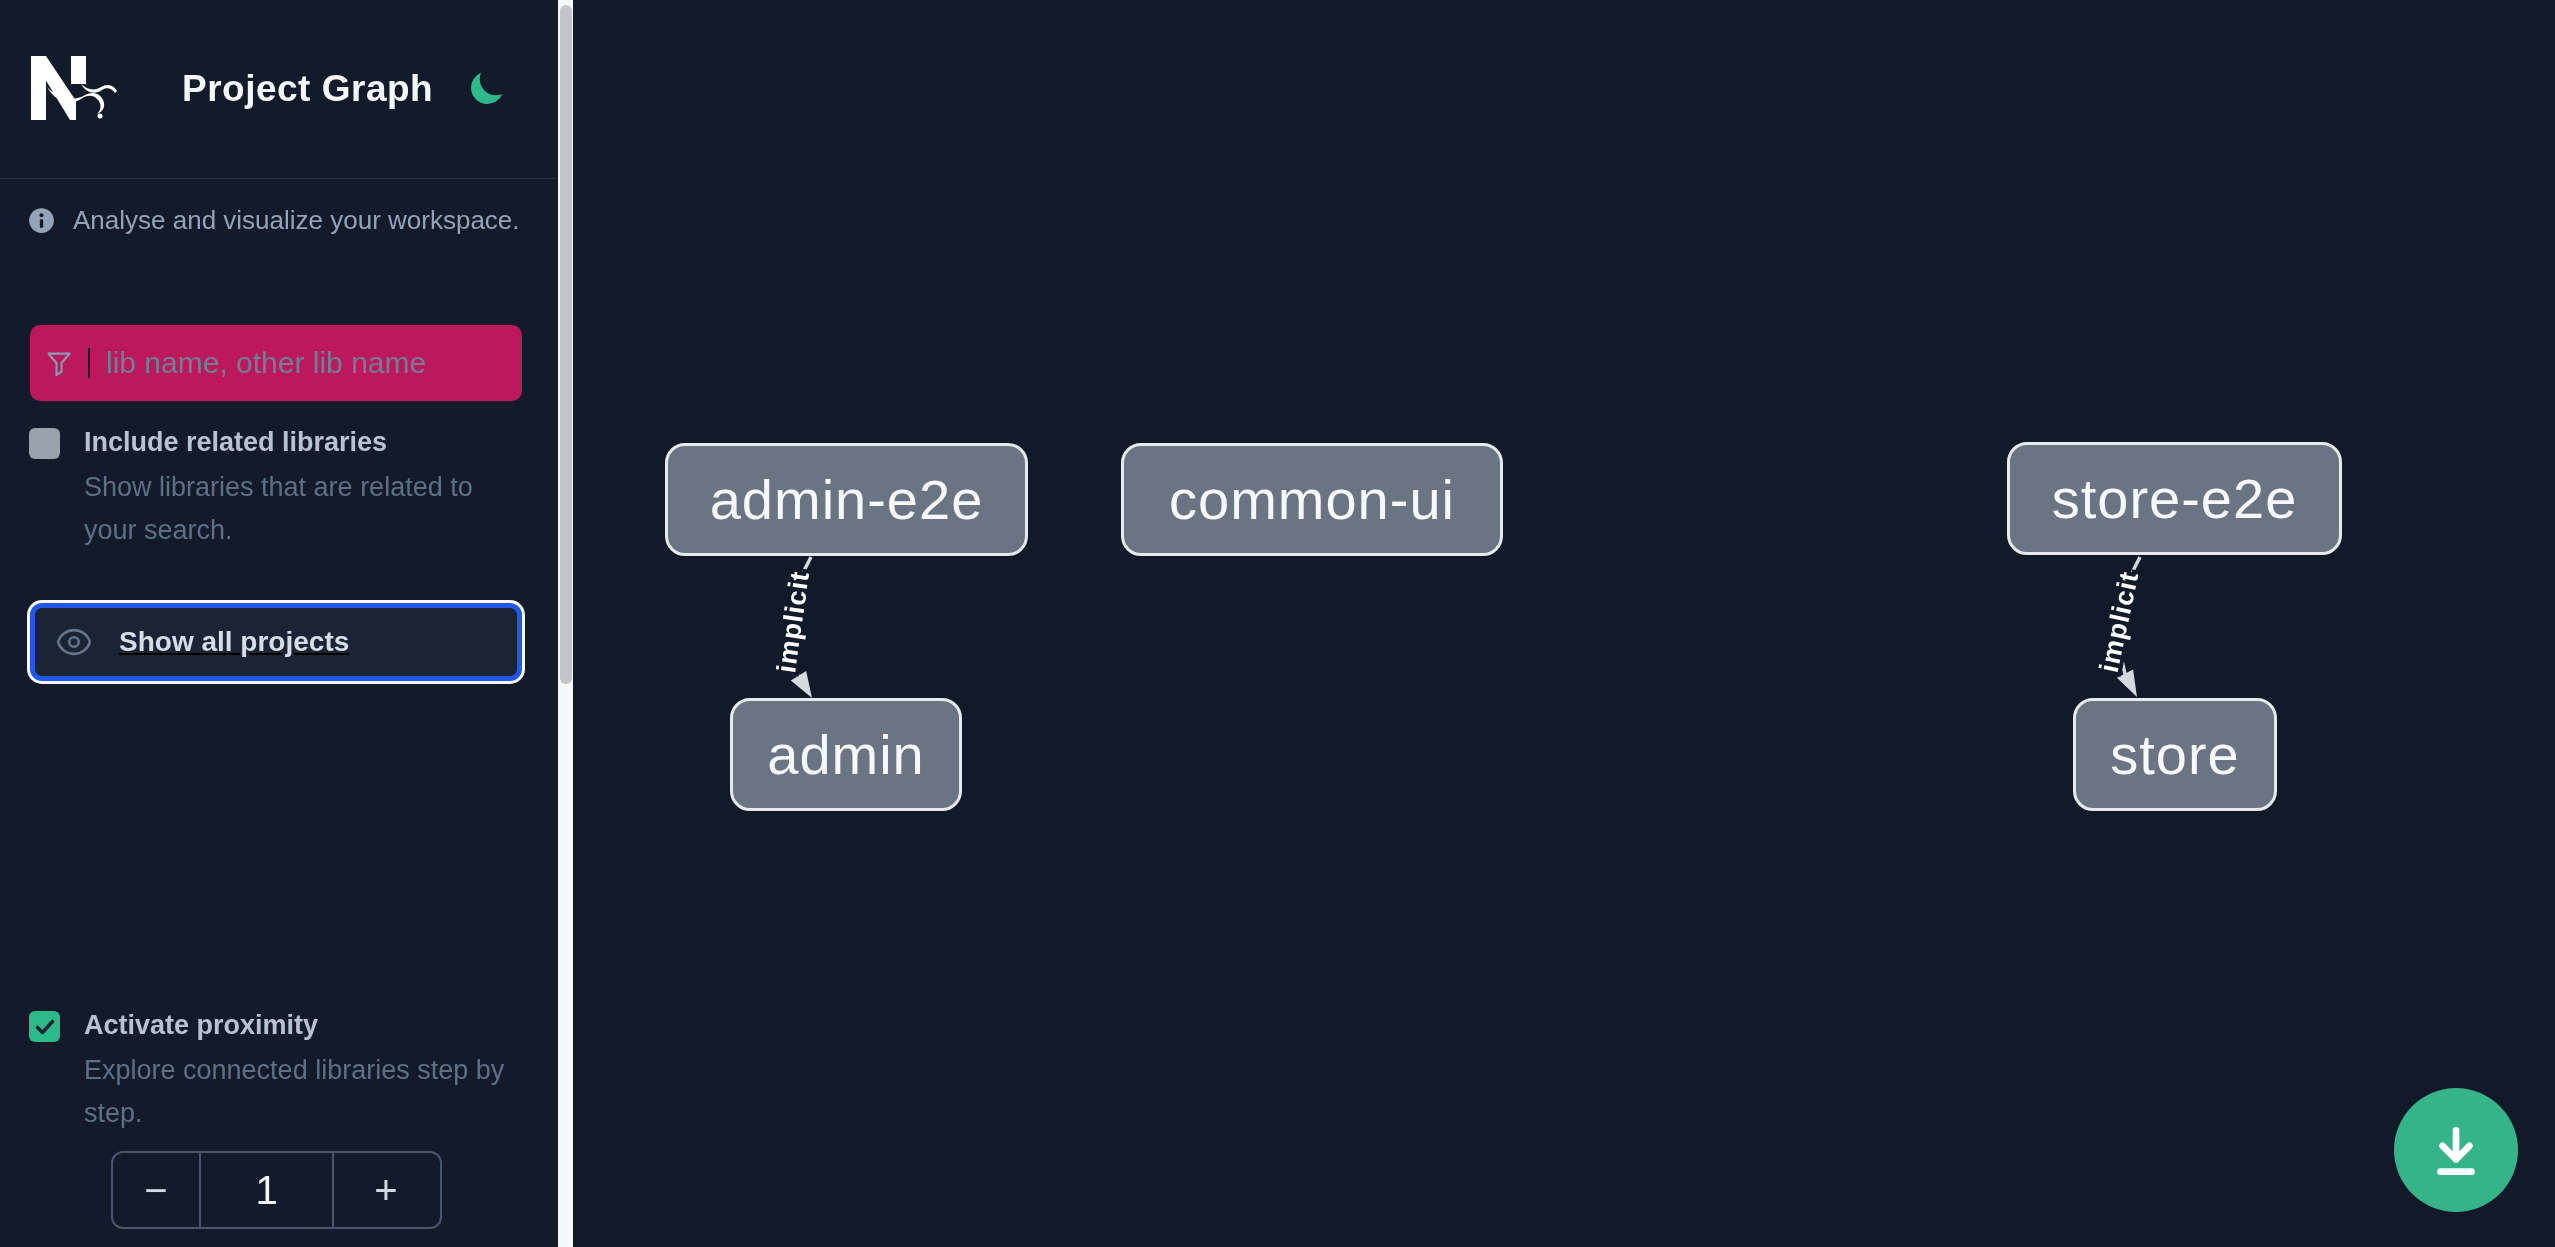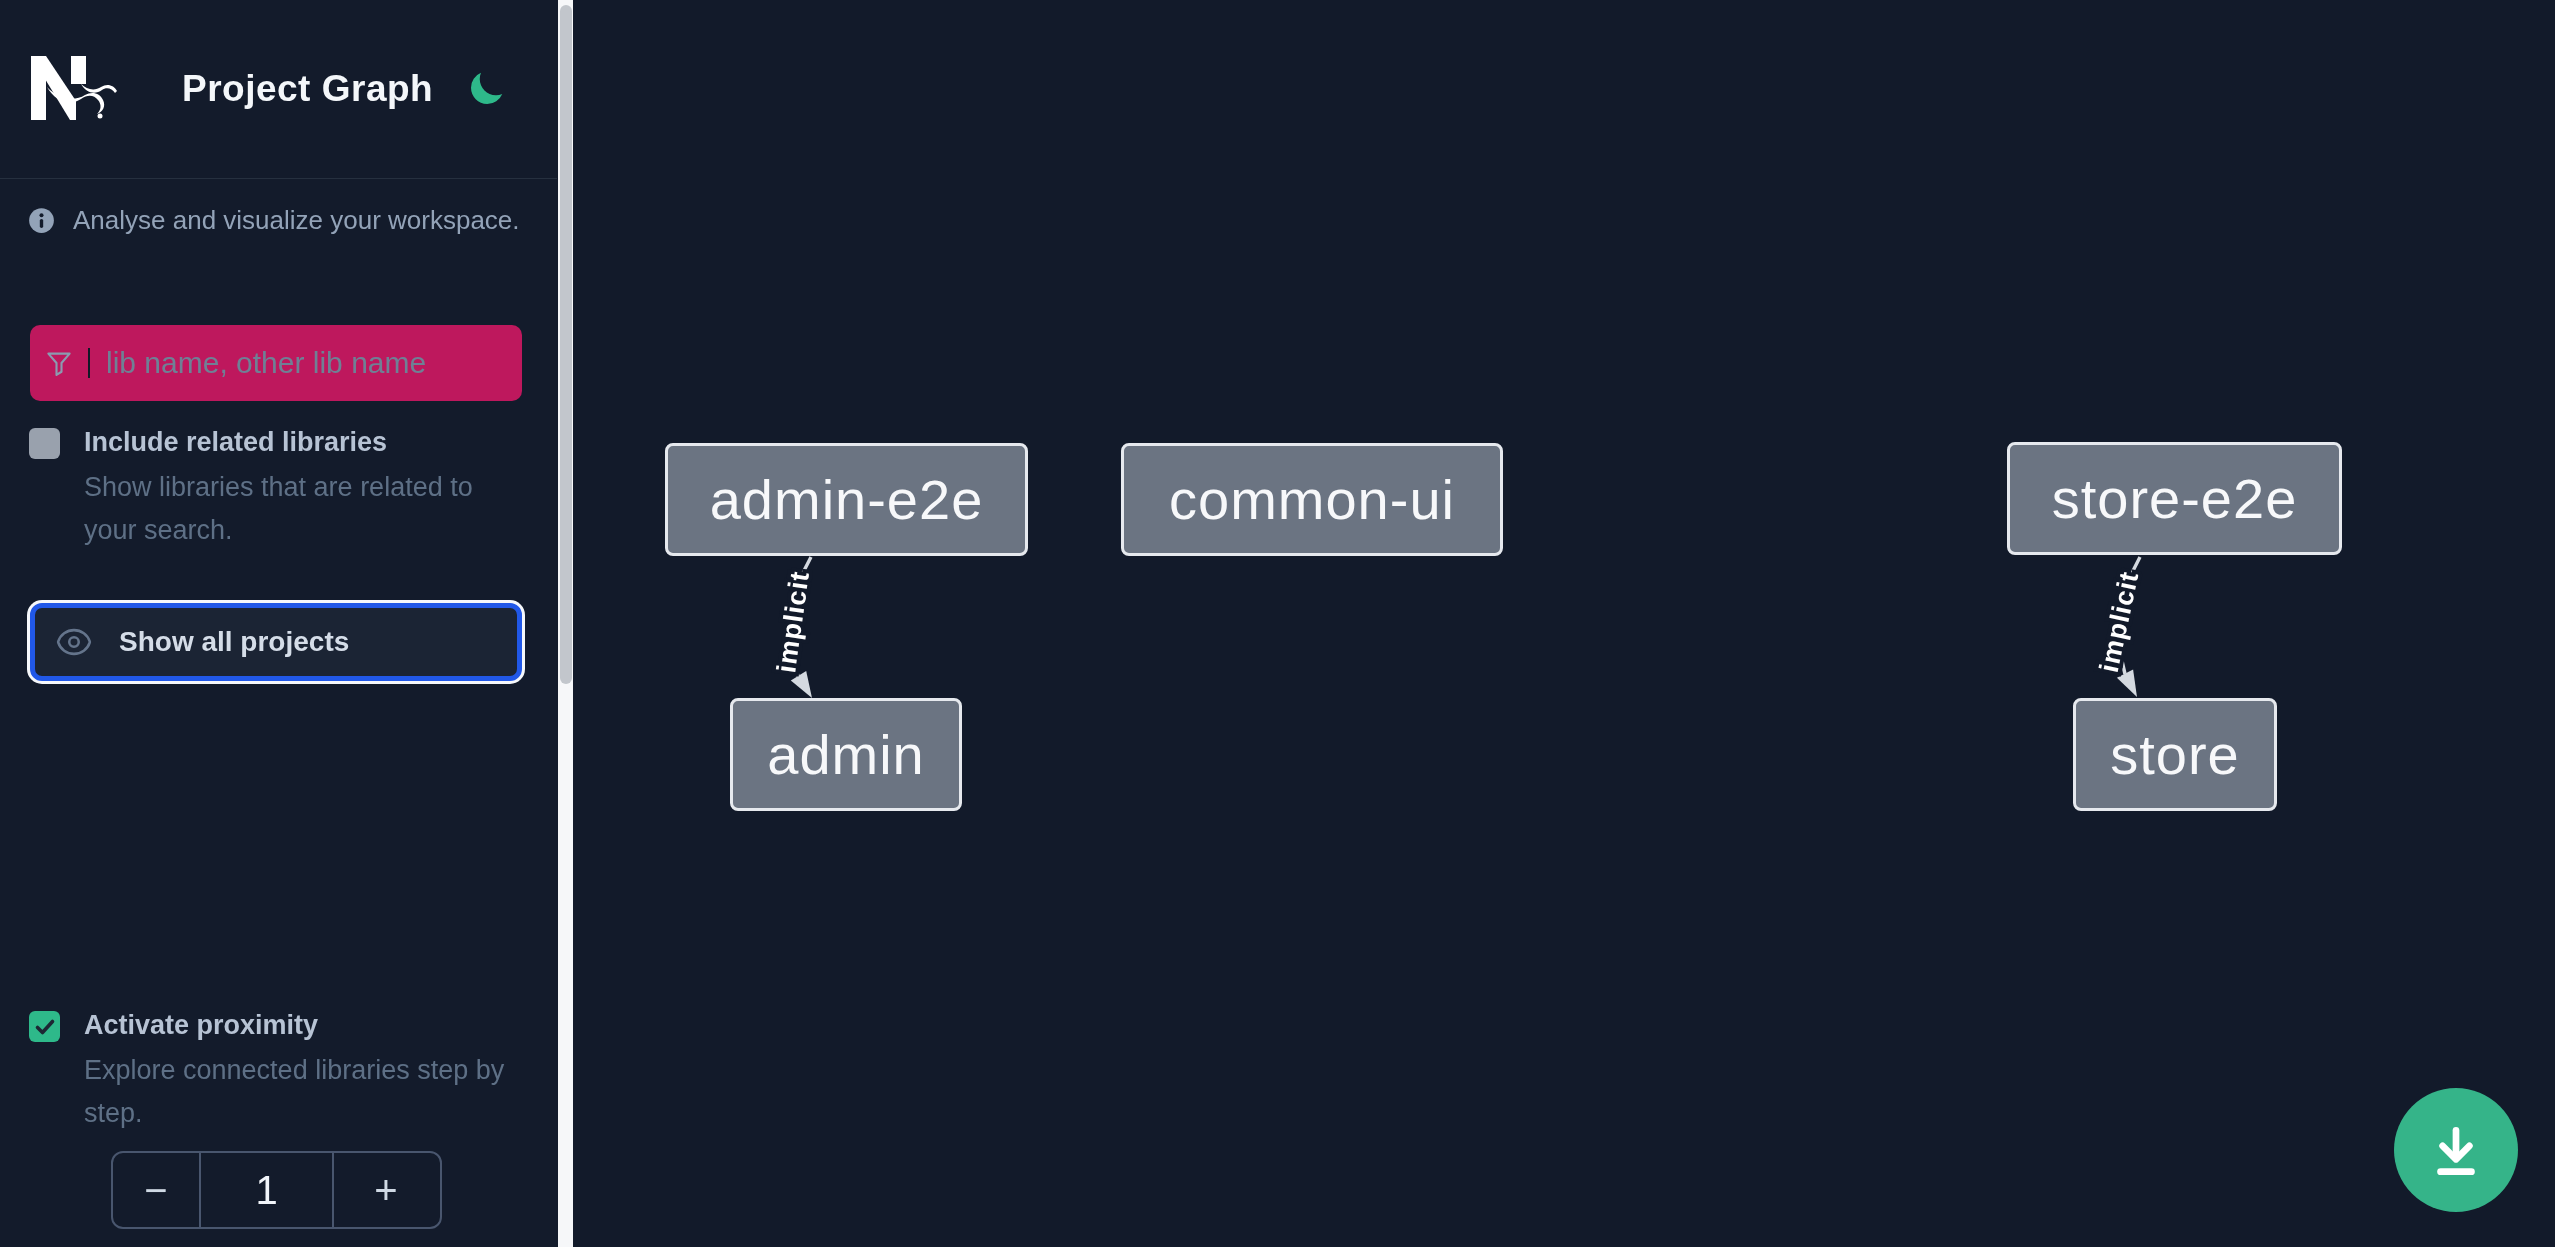--- a/index.html
+++ b/index.html
@@ -27,36 +27,36 @@
   .check-row{left:29px;width:494px;display:flex;align-items:flex-start;}
   .cbox{width:31px;height:31px;border-radius:6px;flex:0 0 31px;margin-top:2px;cursor:pointer;}
   .cbox.gray{background:#99a1ad;}
   .cbox.white{background:#ffffff;border:2px solid #434e5f;}
   .cbox.green{background:#2eb98a;display:flex;align-items:center;justify-content:center;}
   .check-texts{margin-left:24px;width:440px;}
   .check-label{font-size:27px;font-weight:700;color:#b7c3d4;line-height:33px;}
   .check-desc{font-size:27px;color:#5e7086;line-height:43px;margin-top:7px;}
   
   .sb-btn{left:30px;width:492px;height:78px;border-radius:12px;display:flex;align-items:center;padding-left:20px;gap:26px;cursor:pointer;font-family:"Liberation Sans",sans-serif;}
-  #btn-show{background:#1b2434;border:5px solid #2158e8;box-shadow:0 0 0 3px #f6f8fb;}
+  #btn-show{background:#1b2434;border:5px solid #2158e8;box-shadow:0 0 0 3px #f6f8fb;text-decoration:underline;}
   #btn-hide{background:#161f2e;border:2px solid #41506455;border-color:#44516a;}
   .sb-btn .lbl{font-size:28px;font-weight:700;color:#d5dde8;}
   
   #stepper{left:111px;top:1151px;width:331px;height:78px;border:2px solid #49566e;border-radius:12px;display:flex;overflow:hidden;}
   #stepper .cell{display:flex;align-items:center;justify-content:center;}
   #stepper .dec{width:88px;border-right:2px solid #49566e;font-size:40px;color:#cfd9e4;cursor:pointer;background:transparent;border-top:none;border-bottom:none;border-left:none;font-family:"Liberation Sans",sans-serif;}
   #stepper .val{width:131px;font-size:40px;color:#f1f5fa;}
   #stepper .inc{width:106px;border-left:2px solid #49566e;font-size:40px;color:#cfd9e4;cursor:pointer;background:transparent;border-top:none;border-bottom:none;border-right:none;font-family:"Liberation Sans",sans-serif;}
   
   #sb-track{position:absolute;left:558px;top:0;width:15px;height:1247px;background:#f6f7f9;}
   #sb-thumb{position:absolute;left:1.5px;top:5px;width:12px;height:679px;border-radius:7px;background:#c2c6cc;cursor:pointer;}
   
   #canvas{position:absolute;left:574px;top:0;width:1981px;height:1247px;background:#121a2a;}
   .gnode{
-    position:absolute;height:113px;border:3px solid #e6e9ee;border-radius:8px;background:#6b7482;
+    position:absolute;height:113px;border:3px solid #e6e9ee;border-radius:20px;background:#6b7482;
     display:flex;align-items:center;justify-content:center;color:#f7f8fa;font-size:56px;letter-spacing:1px;cursor:pointer;
   }
   #edges{position:absolute;left:0;top:0;width:1981px;height:1247px;pointer-events:none;}
   #edges path.edge{stroke:#d4d9e0;stroke-width:3.5;fill:none;pointer-events:stroke;cursor:pointer;}
   #edges polygon{fill:#d4d9e0;}
   #edges text{fill:#ffffff;font-size:27px;font-weight:700;letter-spacing:1px;
     stroke:#121a2a;stroke-width:8px;paint-order:stroke;text-anchor:middle;dominant-baseline:middle;
     font-family:"Liberation Sans",sans-serif;}
   #fab{position:absolute;left:1820px;top:1088px;width:124px;height:124px;border-radius:50%;
     background:#35b489;border:none;display:flex;align-items:center;justify-content:center;cursor:pointer;}

